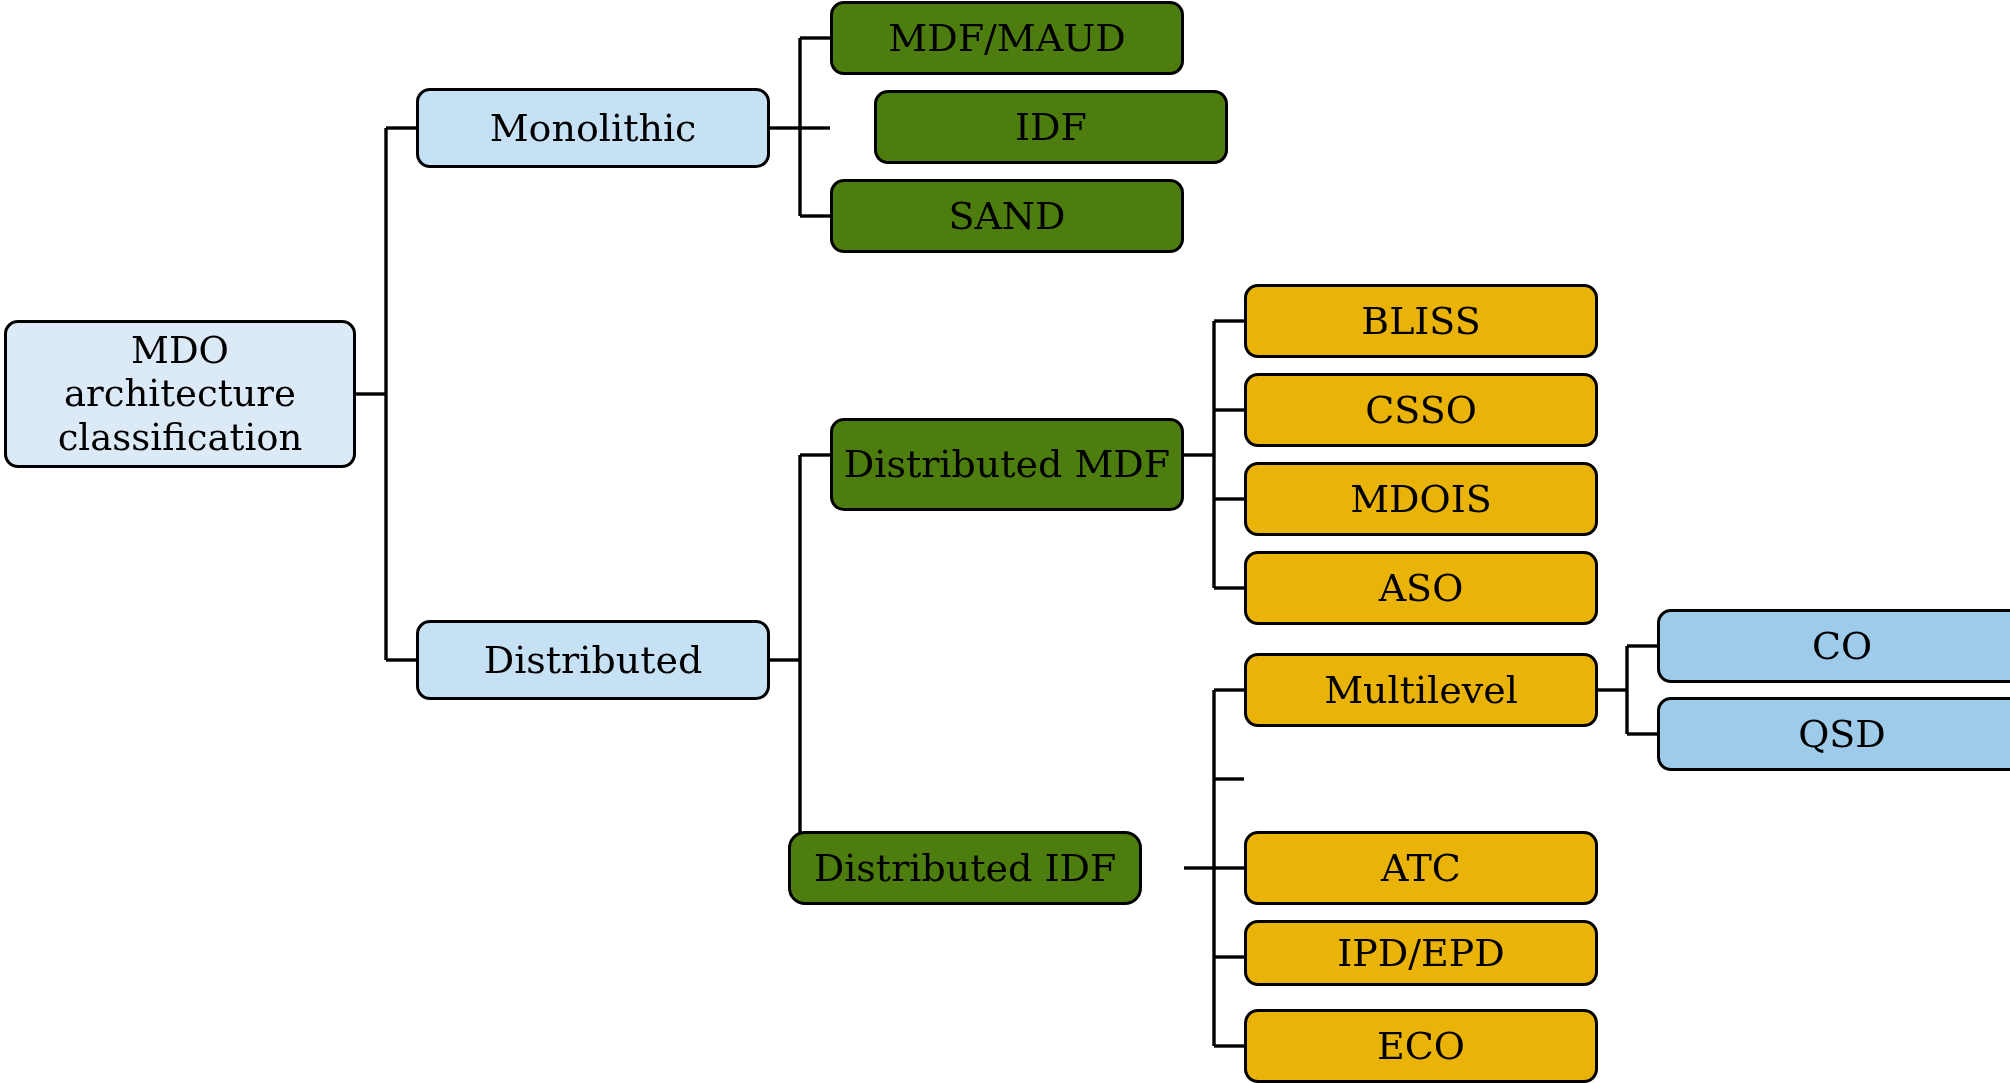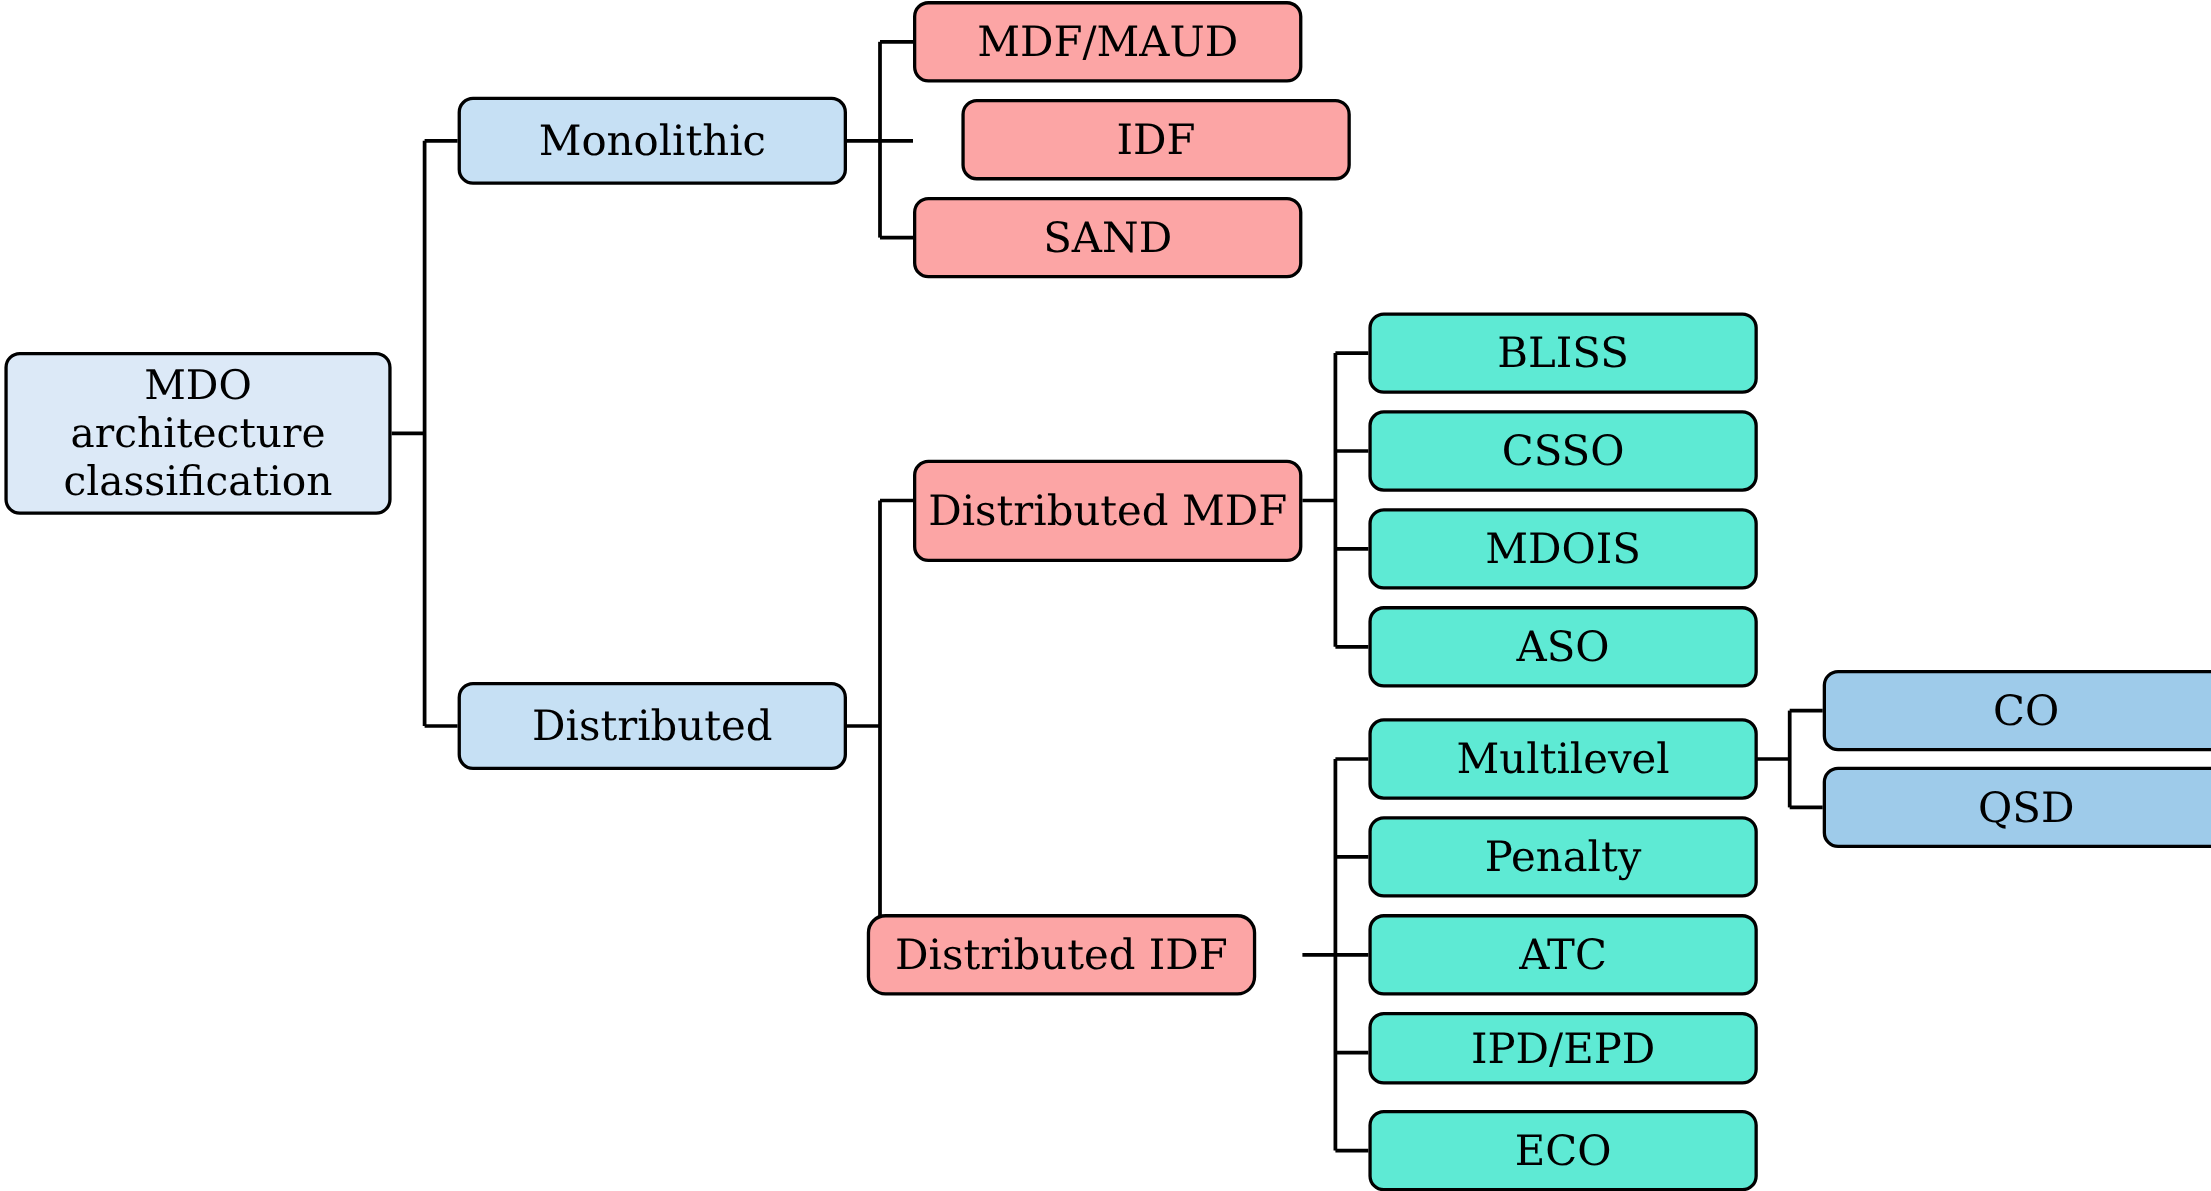--- a/index.html
+++ b/index.html
@@ -34,22 +34,22 @@
     display: flex;
     align-items: center;
     justify-content: center;
     text-align: center;
     color: #000000;
     line-height: 1.18;
     z-index: 2;
   }
   .lvl1 { background: #dce9f7; }
   .lvl2 { background: #c6e0f4; }
-  .lvl3 { background: #fca5a5; }
-  .lvl4 { background: #5eead4; }
+  .lvl3 { background: #4d7c0f; }
+  .lvl4 { background: #eab308; }
   .lvl5 { background: #9ecbea; }
   .node .label {
     display: block;
     padding: 0 10px;
     white-space: pre-line;
   }
 </style>
 </head>
 <body>
 
@@ -143,23 +143,20 @@
   </div>
 
   <div class="node lvl4" style="left:1244px; top:551px; width:354px; height:74px; font-size:38px;">
     <span class="label">ASO</span>
   </div>
 
   <div class="node lvl4" style="left:1244px; top:653px; width:354px; height:74px; font-size:38px;">
     <span class="label">Multilevel</span>
   </div>
 
-  <div class="node lvl4" style="left:1244px; top:742px; width:354px; height:74px; font-size:38px;">
-    <span class="label">Penalty</span>
-  </div>
 
   <div class="node lvl4" style="left:1244px; top:831px; width:354px; height:74px; font-size:38px;">
     <span class="label">ATC</span>
   </div>
 
   <div class="node lvl4" style="left:1244px; top:920px; width:354px; height:66px; font-size:38px;">
     <span class="label">IPD/EPD</span>
   </div>
 
   <div class="node lvl4" style="left:1244px; top:1009px; width:354px; height:74px; font-size:38px;">

